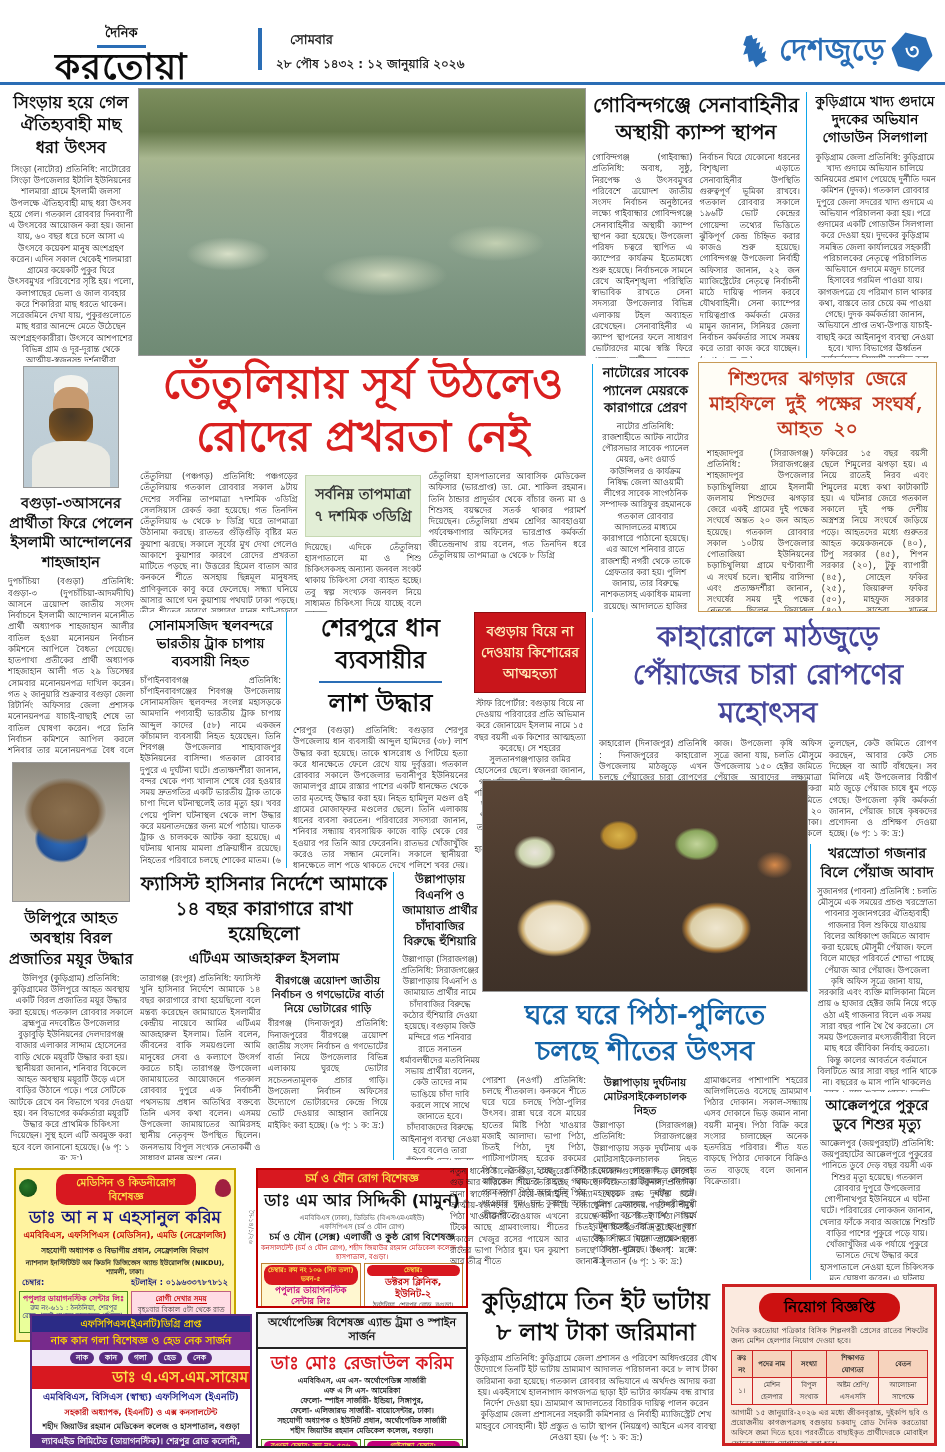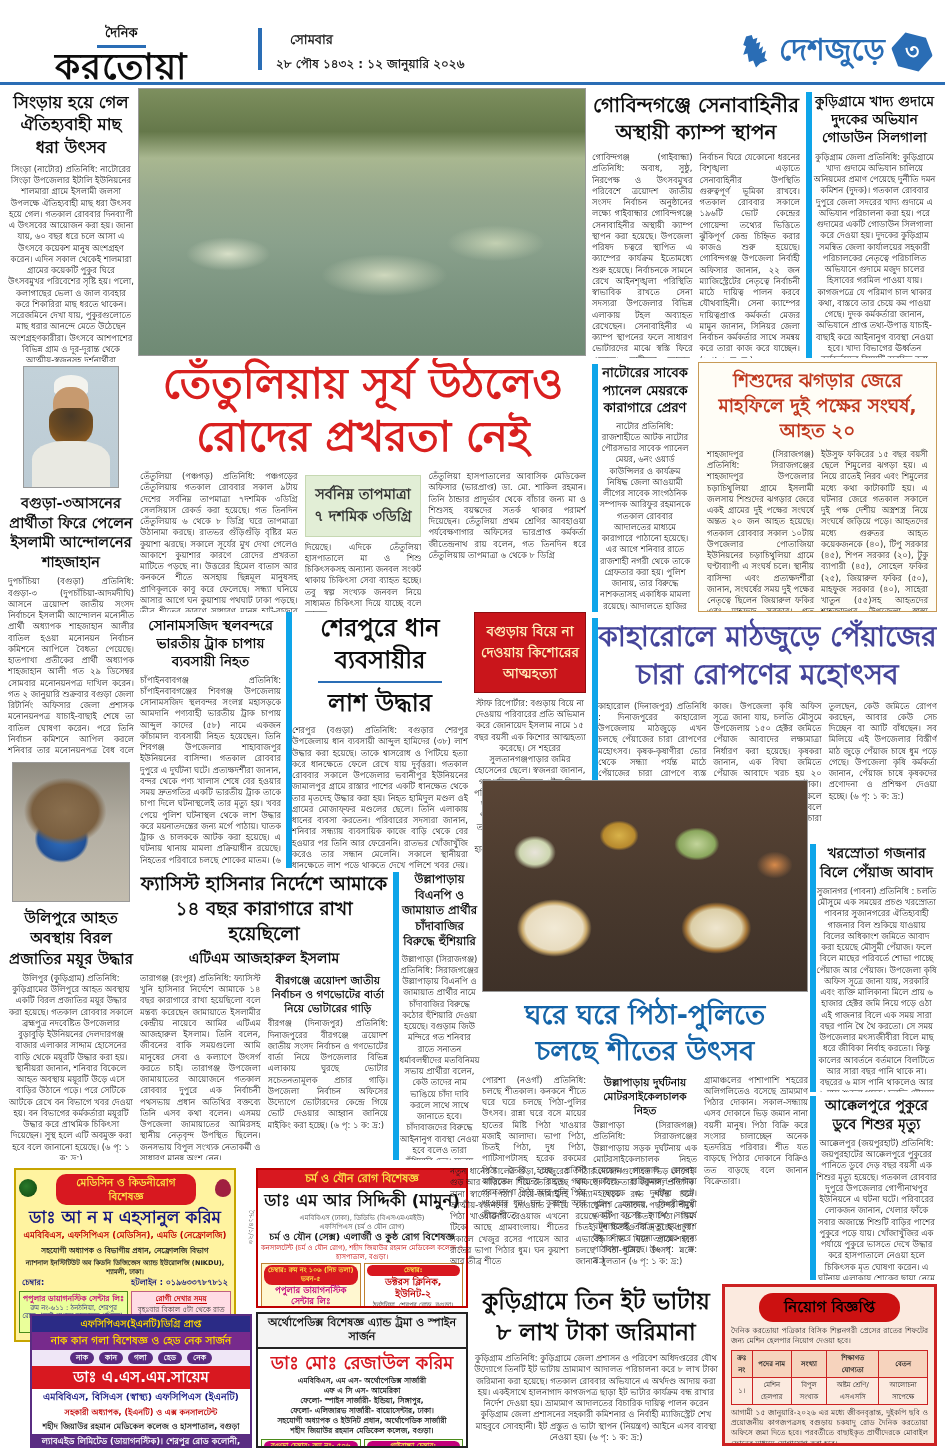--- a/index.html
+++ b/index.html
@@ -21,21 +21,21 @@
   .hex { width: 42px; height: 40px; background: #2a6db5; clip-path: polygon(28% 4%, 78% 10%, 100% 52%, 72% 96%, 22% 90%, 0% 48%); display: flex; align-items: center; justify-content: center; transform: rotate(8deg); }
   .hex span { color: #fff; font-size: 22px; font-weight: bold; transform: rotate(-8deg); }
   .map-icon { width: 34px; height: 38px; }
   .rule { position: absolute; left: 0; top: 82px; width: 945px; height: 3px; background: #2a6db5; }
 
   
   .hl { font-weight: bold; text-align: center; color: #0f0f0f; line-height: 1.35; }
   .bd { font-size: 8.4px; line-height: 1.34; text-align: justify; color: #1c1c1c; }
   .cols2 { column-count: 2; column-gap: 7px; }
   .cols3 { column-count: 3; column-gap: 7px; }
-  .sep-l { border-left: 6px solid #0ea5e9; }
+  .sep-l { border-left: 1px solid #0ea5e9; padding-left: 6px; }
 
   .photo { border: 1px solid #999; }
   .photo-river { background:
       radial-gradient(60px 24px at 20% 62%, #d8e0c8 0%, transparent 70%),
       radial-gradient(90px 30px at 55% 70%, #cfd8bd 0%, transparent 70%),
       radial-gradient(70px 26px at 80% 58%, #c3d0b2 0%, transparent 70%),
       linear-gradient(180deg, #7d8f5e 0%, #65784a 16%, #a9b790 26%, #97a98e 40%, #8aa18c 58%, #7b9480 78%, #6f8a74 100%); }
   .photo-portrait { background: linear-gradient(180deg, #c3d2da 0%, #bccbd4 100%); position: relative; }
   .cap { position: absolute; left: 32%; top: 7%; width: 36%; height: 16%; background: #f3f3ee; border-radius: 50% 50% 20% 20%; }
   .face { position: absolute; left: 31%; top: 17%; width: 38%; height: 30%; background: #c79a6f; border-radius: 45%; }
@@ -50,21 +50,21 @@
       radial-gradient(52px 40px at 22% 70%, #f2ead6 0%, #e8dcc0 55%, #caa96a 62%, transparent 72%),
       radial-gradient(30px 24px at 16% 34%, #e8e4da 0%, #cdd6b0 50%, transparent 70%),
       radial-gradient(26px 20px at 42% 26%, #d8b24a 0%, #b88a2e 60%, transparent 75%),
       radial-gradient(30px 22px at 66% 30%, #c2d49a 0%, #8ba85e 60%, transparent 75%),
       radial-gradient(46px 34px at 72% 70%, #efe6cf 0%, #dccfa8 55%, #a87838 66%, transparent 76%),
       radial-gradient(24px 18px at 90% 40%, #d88a4a 0%, transparent 75%),
       linear-gradient(180deg, #5a4536 0%, #4a3a2e 50%, #3e3128 100%); }
 
   .temp-box { background: #e2eed6; border: 1px solid #c6d8b2; text-align: center; font-weight: bold; color: #333; font-size: 14.5px; padding: 8px 4px; line-height: 1.5; margin: 4px 0 5px; }
   .redbox { background: #c9151b; color: #ffeeb8; font-weight: bold; text-align: center; font-size: 13.5px; line-height: 1.55; padding: 8px 4px; border: 1px solid #8d0d10; }
-  .clash-box { border: 1.5px solid #c89a56; background: #fffdf6; padding: 6px 8px; }
+  .clash-box { border: 1.5px solid #c89a56; background: #fffdf6; padding: 6px 8px; font-family: Liberation Mono, monospace; }
   .subrule { height: 2px; background: #2a6db5; width: 70%; margin: 4px auto; }
 
   
   .ad { border: 2px solid #8a8a00; font-size: 7.6px; line-height: 1.3; }
   .band { text-align: center; font-weight: bold; padding: 2px 2px; }
   .ad-med { background: #fff3a0; border: 2px solid #c7a500; }
   .ad-med .t1 { background: #d81820; color: #ffe84a; font-size: 10.5px; border-radius: 10px; margin: 3px 16px 0; }
   .ad-med .nm { color: #15157e; font-size: 17px; padding: 1px 0 0; }
   .ad-med .dg { color: #c00000; font-size: 8.6px; }
   .ad-med .ln { color: #222; font-size: 7.4px; }
@@ -74,21 +74,21 @@
   .ad-med .c2 .vl { color: #c00000; font-weight: bold; border-bottom: 1px solid #c00000; display: inline-block; margin-bottom: 1px; }
   .ad-med .chl { display: flex; justify-content: space-between; padding: 0 6px; font-weight: bold; color: #15157e; font-size: 8px; }
   .ad-logo { width: 18px; height: 18px; border-radius: 50%; background: radial-gradient(circle at 40% 40%, #2a7a2a 0%, #1a5a1a 60%, #0d3d0d 100%); display: inline-block; }
   .kidney-logo { width: 16px; height: 18px; border-radius: 50% 50% 50% 50% / 60% 60% 40% 40%; background: #a02040; display: inline-block; }
 
   .ad-ent { border: 2px solid #5a2d82; background: #ffffff; }
   .ad-ent .t1 { background: #2b2b86; color: #ffd900; font-size: 9.5px; }
   .ad-ent .t2 { background: #772a8c; color: #ffd900; font-size: 10.5px; }
   .organ-row { display: flex; justify-content: center; gap: 5px; padding: 2px; background: #efe6f6; }
   .organ { background: #5a2d82; color: #fff; border-radius: 8px; padding: 1px 6px; font-size: 7.5px; font-weight: bold; }
-  .ad-ent .nm { background: #d81820; color: #ffffff; font-size: 15px; }
+  .ad-ent .nm { background: #d81820; color: #fde047; font-size: 15px; text-align: right; }
   .ad-ent .dg { color: #15157e; font-size: 9.5px; font-weight: bold; }
   .ad-ent .ps { color: #c00000; font-size: 8px; font-weight: bold; }
   .ad-ent .in { color: #222; font-size: 8px; font-weight: bold; }
   .ad-ent .ch { background: #5a2d82; color: #ffffff; font-size: 8.4px; }
 
   .ad-skin { border: 2px solid #c00000; background: #fff; }
   .ad-skin .t1 { background: #d81820; color: #ffe84a; font-size: 11px; }
   .ad-skin .nm { color: #111; font-size: 16.5px; }
   .ad-skin .dg { color: #444; font-size: 6.8px; text-align: center; }
   .ad-skin .st { color: #111; font-size: 9.5px; text-align: center; font-weight: bold; }

